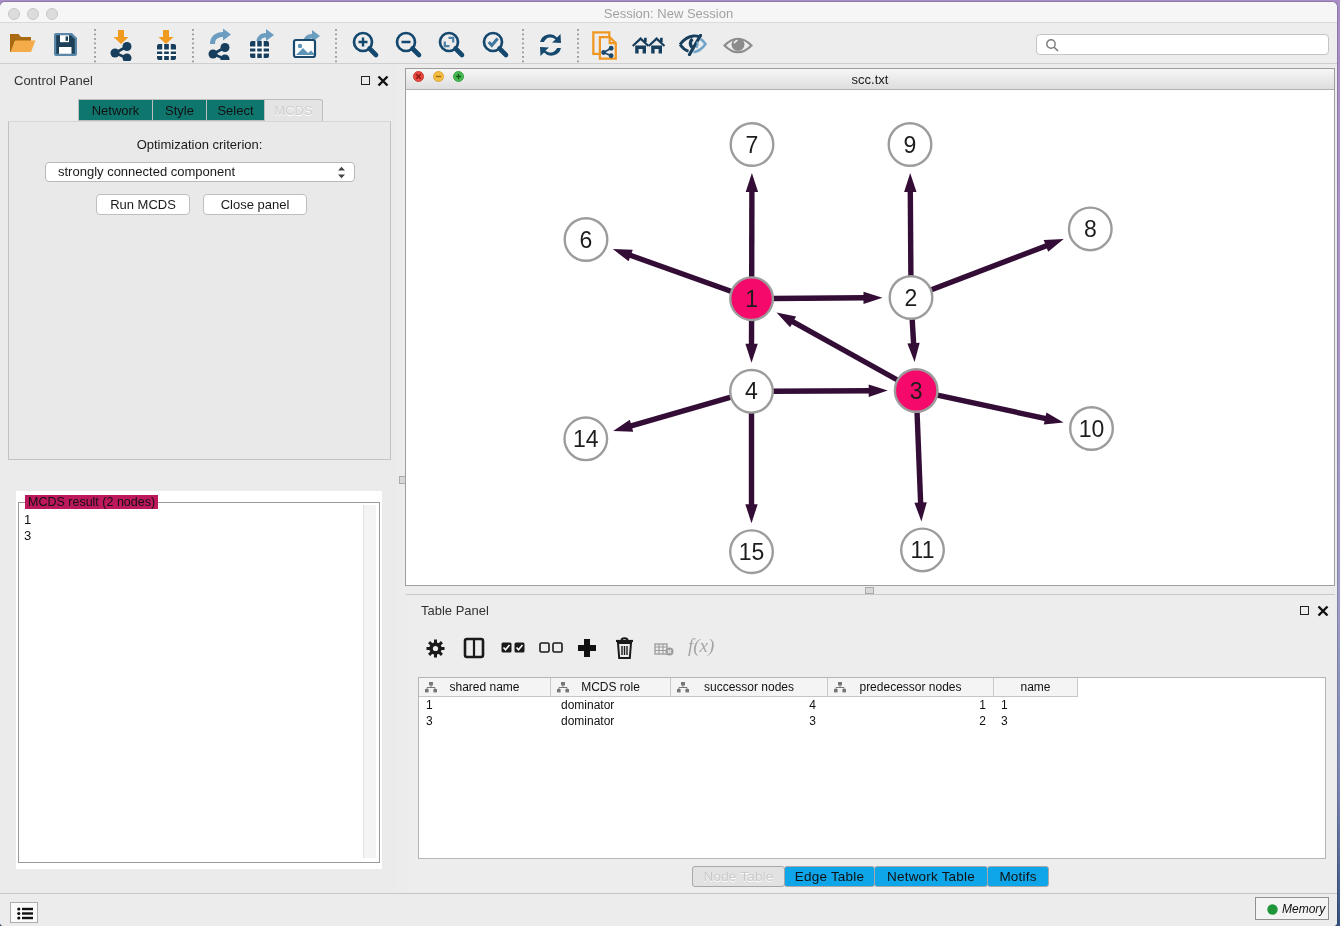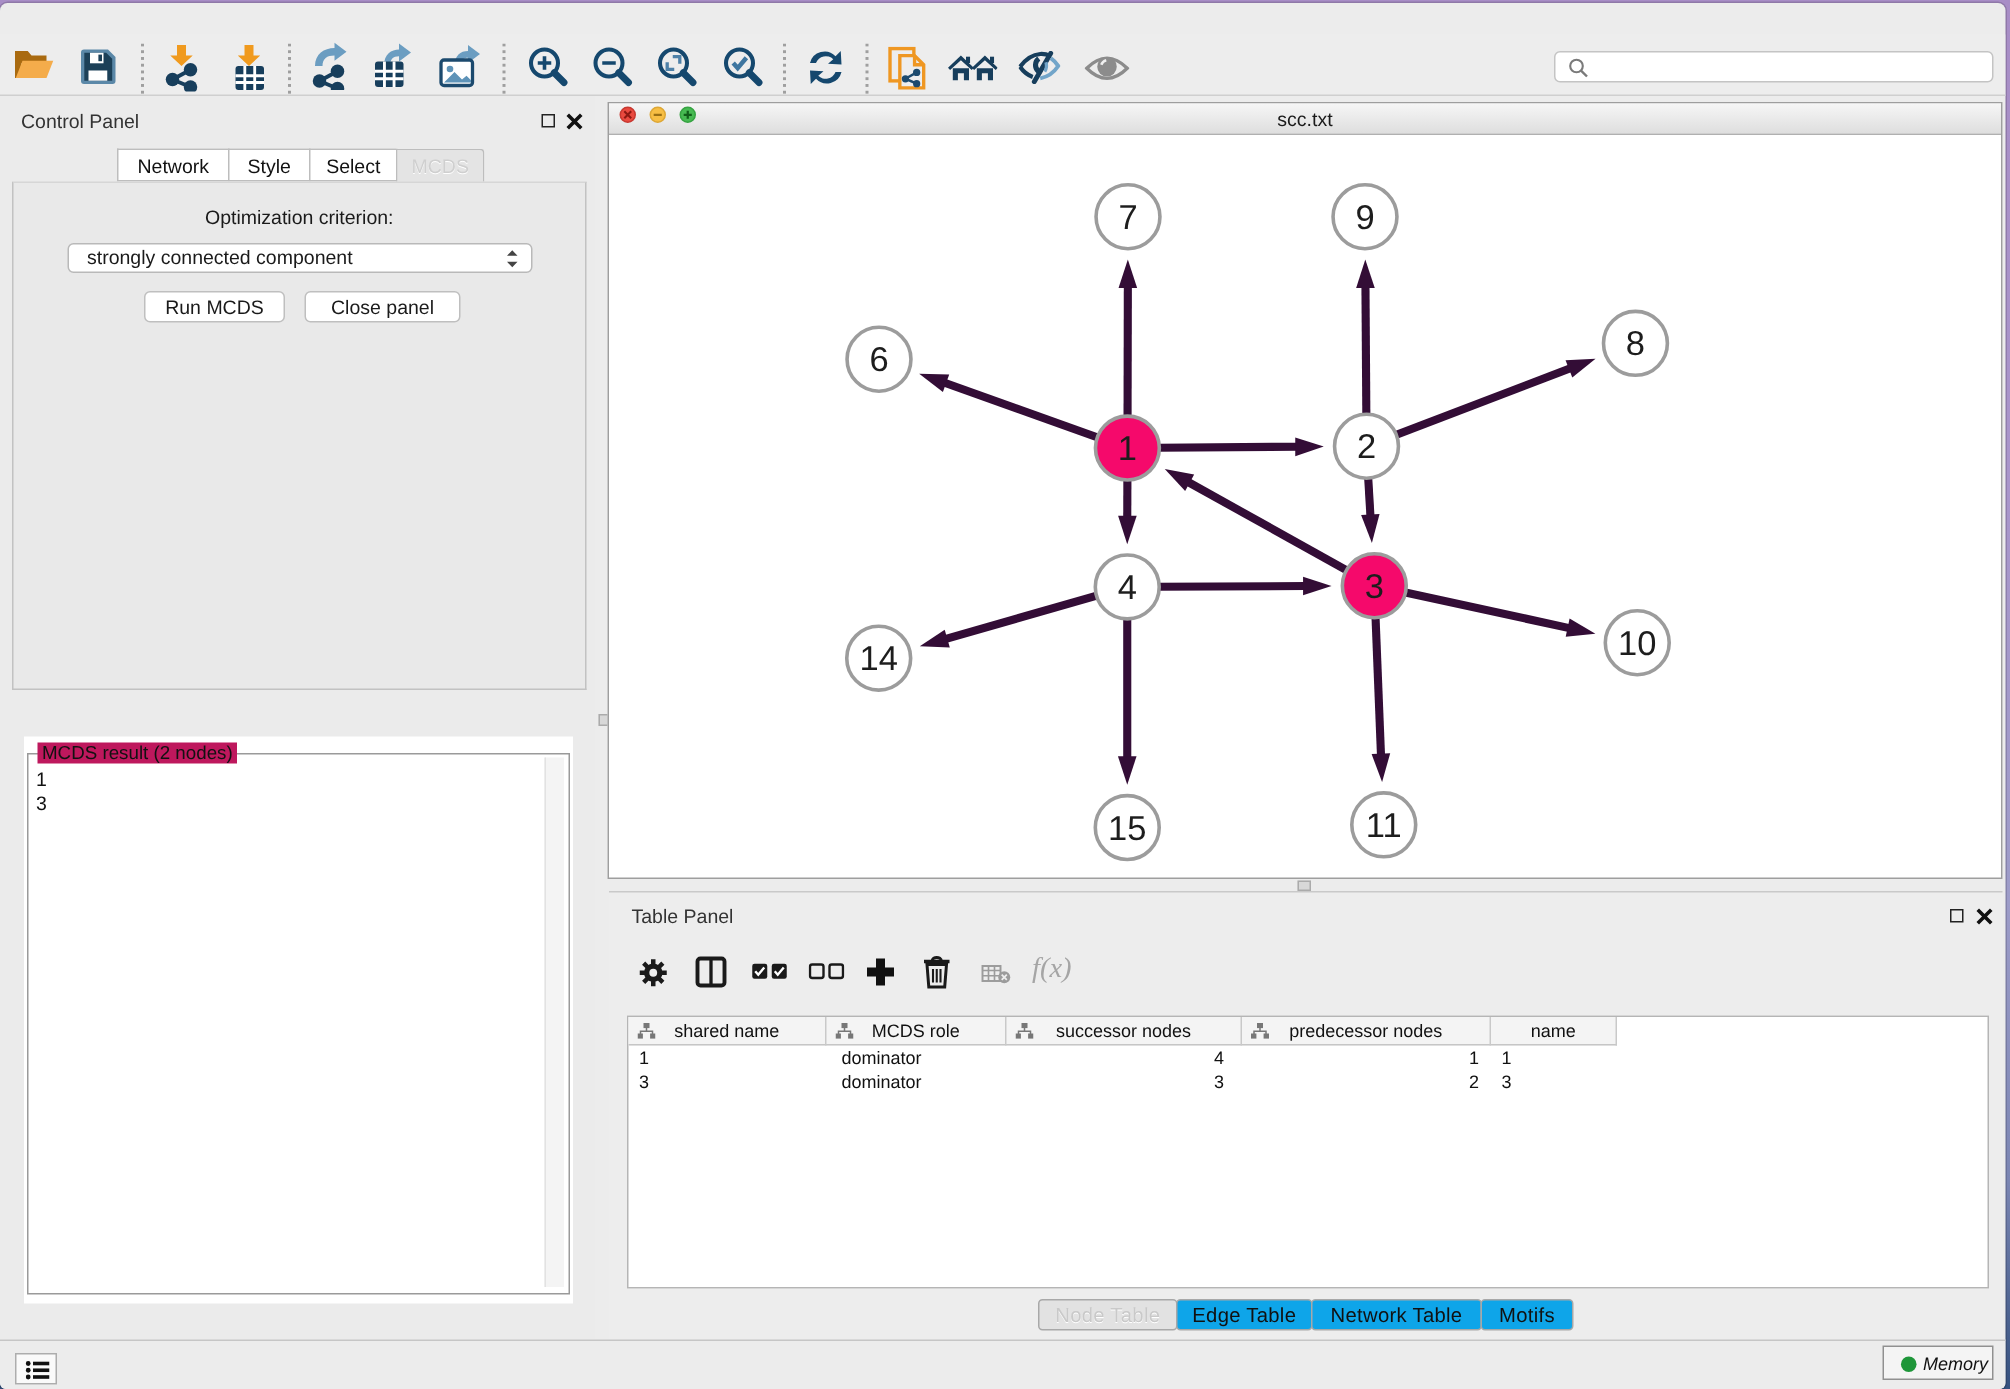--- a/index.html
+++ b/index.html
@@ -17,41 +17,47 @@
 #toolbar { position:absolute; left:0; top:21px; width:100%; height:41px; background:#ededed; border-bottom:1px solid #cfcfcf; }
 .sep { position:absolute; top:6px; height:34px; width:1.5px;
   background-image:linear-gradient(#9f9f9f 2px, transparent 2px); background-size:1.5px 4.5px; }
 .ticon { position:absolute; }
 #searchbox { position:absolute; left:1036px; top:11px; width:293px; height:21px; background:#fff;
   border:1px solid #c4c4c4; border-radius:4px; }
 
 #cpanel { position:absolute; left:0; top:62px; width:397px; height:829px; background:#ebebeb;padding-left:38px; }
 #cpanel-head { position:absolute; left:14px; top:9px; font-size:13px; color:#333; }
 .winbtn-sq { position:absolute; width:9px; height:9px; border:1.6px solid #222; }
-.tab { position:absolute; top:35px; height:22px; background:#ffffff; border:1px solid #bdbdbd; border-right:none;
+.tab { position:absolute; top:35px; height:22px; background:#0f766e; border:1px solid #bdbdbd; border-right:none;
   font-size:13px; color:#111; text-align:center; line-height:21px; }
 #tabmcds { background:#e4e4e4; color:#cfcfcf; text-shadow:0 1px 0 #fff; border-right:1px solid #bdbdbd; border-bottom:none; border-radius:0 3px 0 0; }
 #cp-content { position:absolute; left:8px; top:57px; width:383px; height:339px; background:#e9e9e9;
   border:1px solid #c2c2c2; border-top:1px solid #d6d6d6; }
 #optlabel { position:absolute; left:0; top:15px; width:100%; text-align:center; font-size:13px; color:#1a1a1a; }
 #optselect { position:absolute; left:36px; top:40px; width:310px; height:20px; background:#fff;
   border:1px solid #b9b9b9; border-radius:4px; font-size:13px; color:#1a1a1a; line-height:18px; padding-left:12px; }
 .btn { position:absolute; top:72px; height:21px; background:#fff; border:1px solid #bfbfbf; border-radius:4px;
   font-size:13px; color:#1a1a1a; text-align:center; line-height:19px; }
 #resultbox { position:absolute; left:16px; top:427px; width:366px; height:378px; background:#fff; }
 #fieldset { position:absolute; left:2px; top:11px; width:362px; height:361px; border:1px solid #9a9a9a; }
 #legend { position:absolute; left:6px; top:-8px; background:#be185d; padding:0 3px; font-size:12.5px; color:#111; }
 #resulttext { position:absolute; left:5px; top:9px; font-size:13px; color:#111; line-height:16px; }
 #resscroll { position:absolute; right:3px; top:2px; width:13px; height:353px; background:#f4f4f4; border-left:1px solid #e2e2e2; }
 #vdiv-grip { position:absolute; left:399px; top:474px; width:6.5px; height:8px; background:#d8d8d8; border:1px solid #ababab; }
 </style>
 </head>
 <body>
 <div id="desktop">
 <div id="win">
+<div id="titlebar">
+  <div class="tl" style="left:8px;"></div>
+  <div class="tl" style="left:27px;"></div>
+  <div class="tl" style="left:46px;"></div>
+  <div id="apptitle">Session: New Session</div>
+</div>
 <div id="toolbar">
 
   <svg class="ticon" style="left:7px;top:7px;" width="30" height="28" viewBox="0 0 30 28">
     <path d="M3 4 h8.5 l2.5 3 H24 v5 H3 Z" fill="#a96a10"></path>
     <path d="M3 4 v18 h2 l3-12 h-5" fill="#a96a10"></path>
     <path d="M3.5 22 L8 10.5 h20.5 L24 22 Z" fill="#f4ac4b"></path>
   </svg>
 
   <svg class="ticon" style="left:53px;top:9px;" width="25" height="25" viewBox="0 0 25 25">
     <path d="M1 3 q0-2 2-2 h16 l5 5 v16 q0 2 -2 2 H3 q-2 0 -2-2 Z" fill="#5b88a8"></path>

